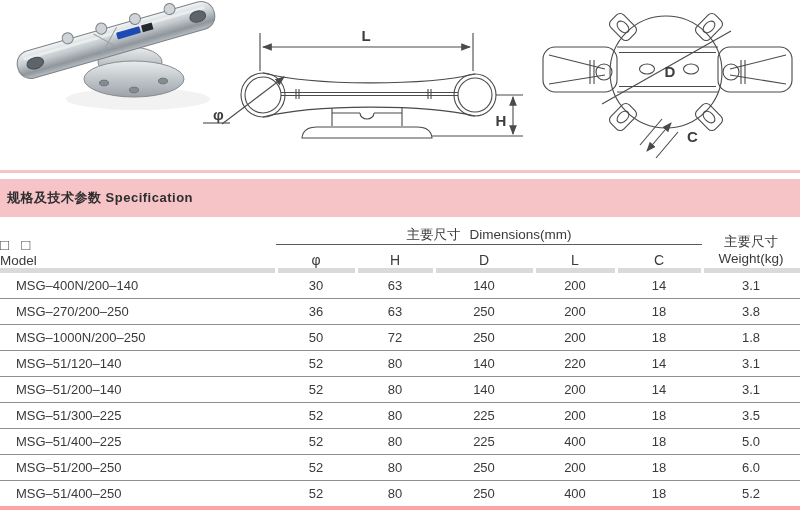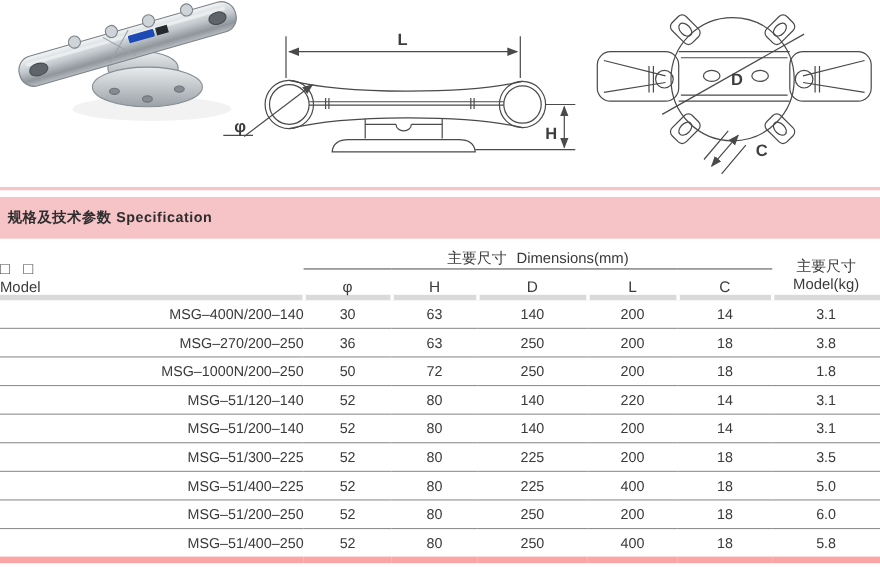--- a/index.html
+++ b/index.html
@@ -37,22 +37,22 @@
   .th-dims { border-bottom: 1px solid #5a5a5a; padding-bottom: 3px; }
   .th-dims .sp { margin-left: 9px; }
   .th-weight { text-align: center; line-height: 1.3; padding-bottom: 1px; }
   .th-letter { height: 23px; font-size: 14px; text-align: center; vertical-align: middle; padding-bottom: 2px; }
   tr.band td { height: 5px; background: #dadada; border-left: 3px solid #ffffff; padding: 0; }
   tr.band td:first-child { border-left: none; }
   .spec tbody td {
     height: 25px; font-size: 13px; text-align: center;
     border-bottom: 1px solid #8f8f8f; padding: 0;
   }
-  .spec tbody td.model { text-align: right; padding-left: 16px; }
-  .spec tbody tr:last-child td { border-bottom: 6px solid #fca5a5; }
+  .spec tbody td.model { text-align: left; padding-left: 16px; }
+  .spec tbody tr:last-child td { border-bottom: 4px solid #fca5a5; }
 
   svg text { font-family: "Liberation Sans", "DejaVu Sans", sans-serif; fill: #3d3d3d; }
   .dimlabel { font-size: 15px; font-weight: bold; }
 </style>
 </head>
 <body>
 
 <div class="drawings">
 
   <svg class="photo" width="245" height="168" viewBox="0 0 245 168">
@@ -183,21 +183,21 @@
     <tr>
       <th class="th-model" rowspan="2">
         <div class="model-boxes">□ □</div>
         <div class="model-en">Model</div>
       </th>
       <th class="th-dims" colspan="5">
         <span>主要尺寸</span><span class="sp">Dimensions(mm)</span>
       </th>
       <th class="th-weight" rowspan="2">
         <div>主要尺寸</div>
-        <div>Model(kg)</div>
+        <div>Weight(kg)</div>
       </th>
     </tr>
     <tr>
       <th class="th-letter">φ</th>
       <th class="th-letter">H</th>
       <th class="th-letter">D</th>
       <th class="th-letter">L</th>
       <th class="th-letter">C</th>
     </tr>
     <tr class="band">
@@ -283,16 +283,16 @@
       <td>18</td>
       <td>6.0</td>
     </tr>
     <tr>
       <td class="model">MSG–51/400–250</td>
       <td>52</td>
       <td>80</td>
       <td>250</td>
       <td>400</td>
       <td>18</td>
-      <td>5.8</td>
+      <td>5.2</td>
     </tr>
   </tbody>
 </table>
 
 </body></html>

